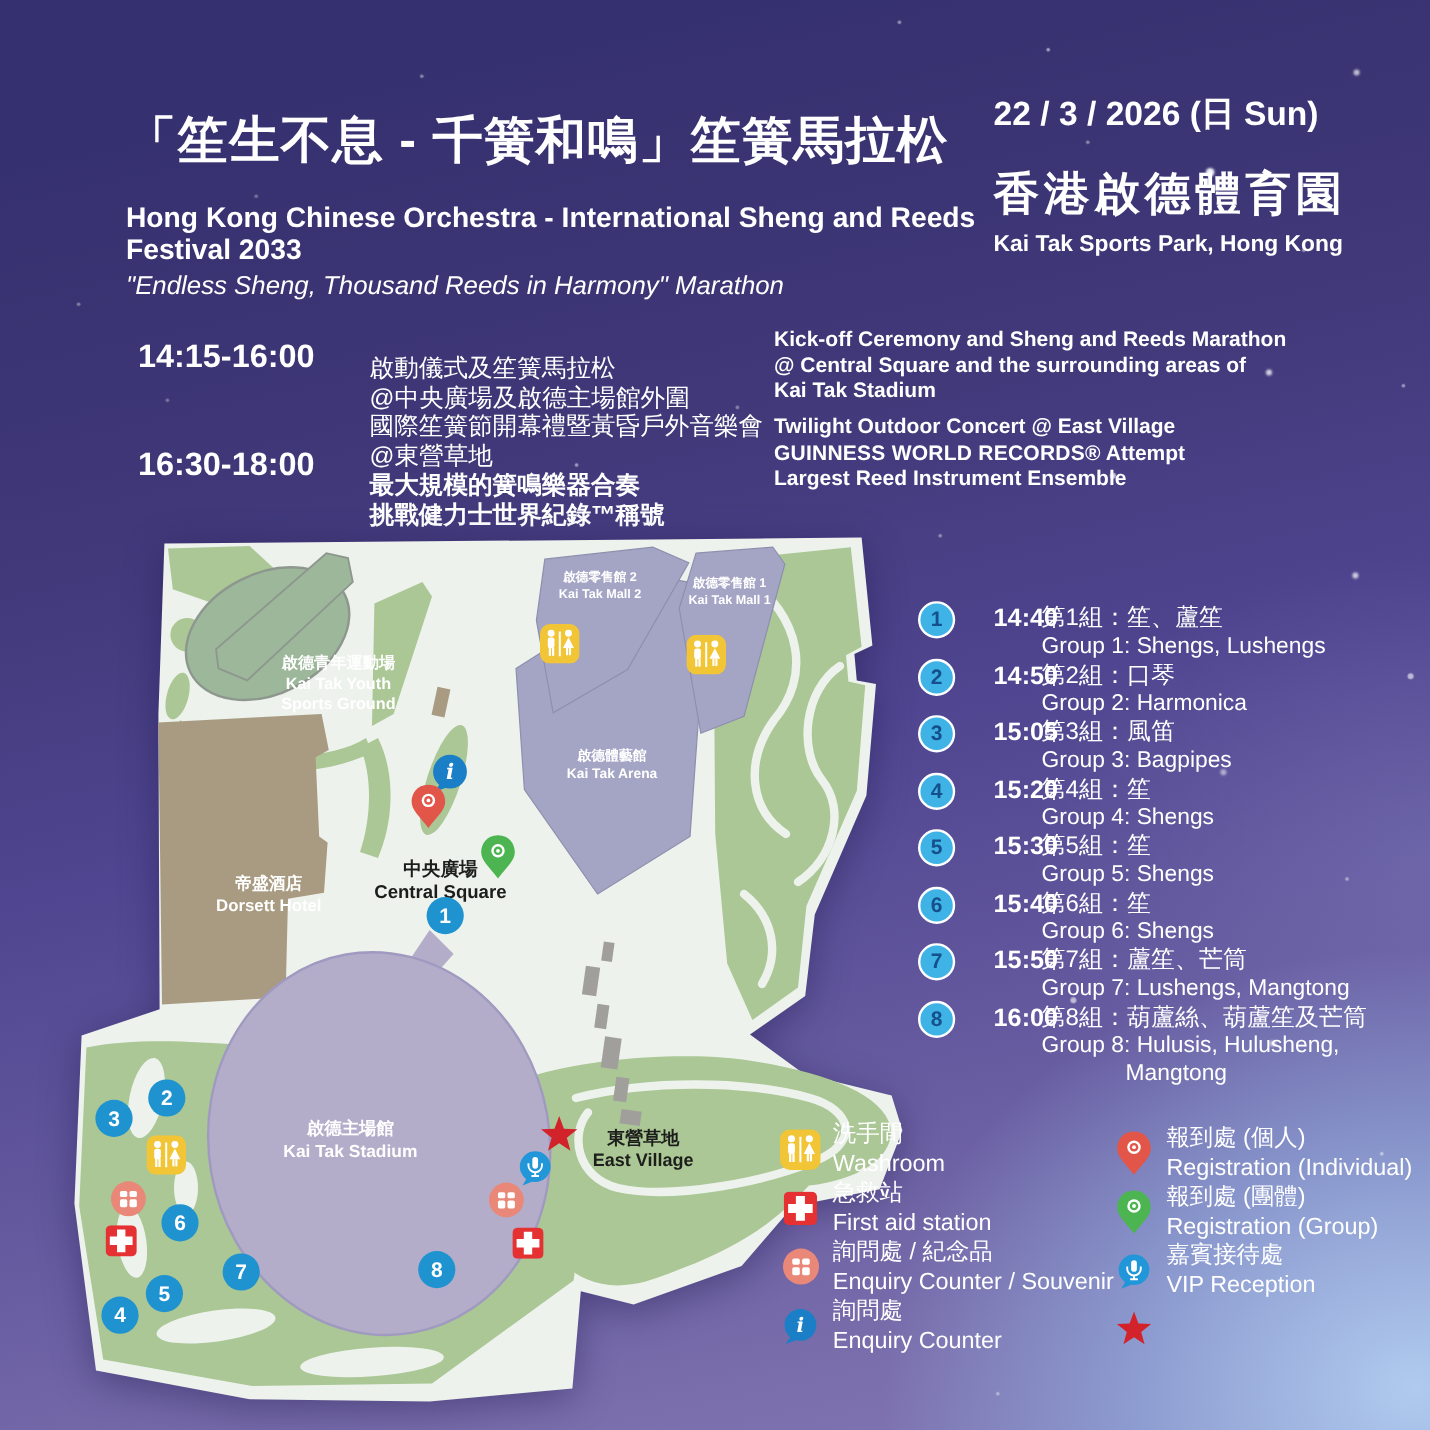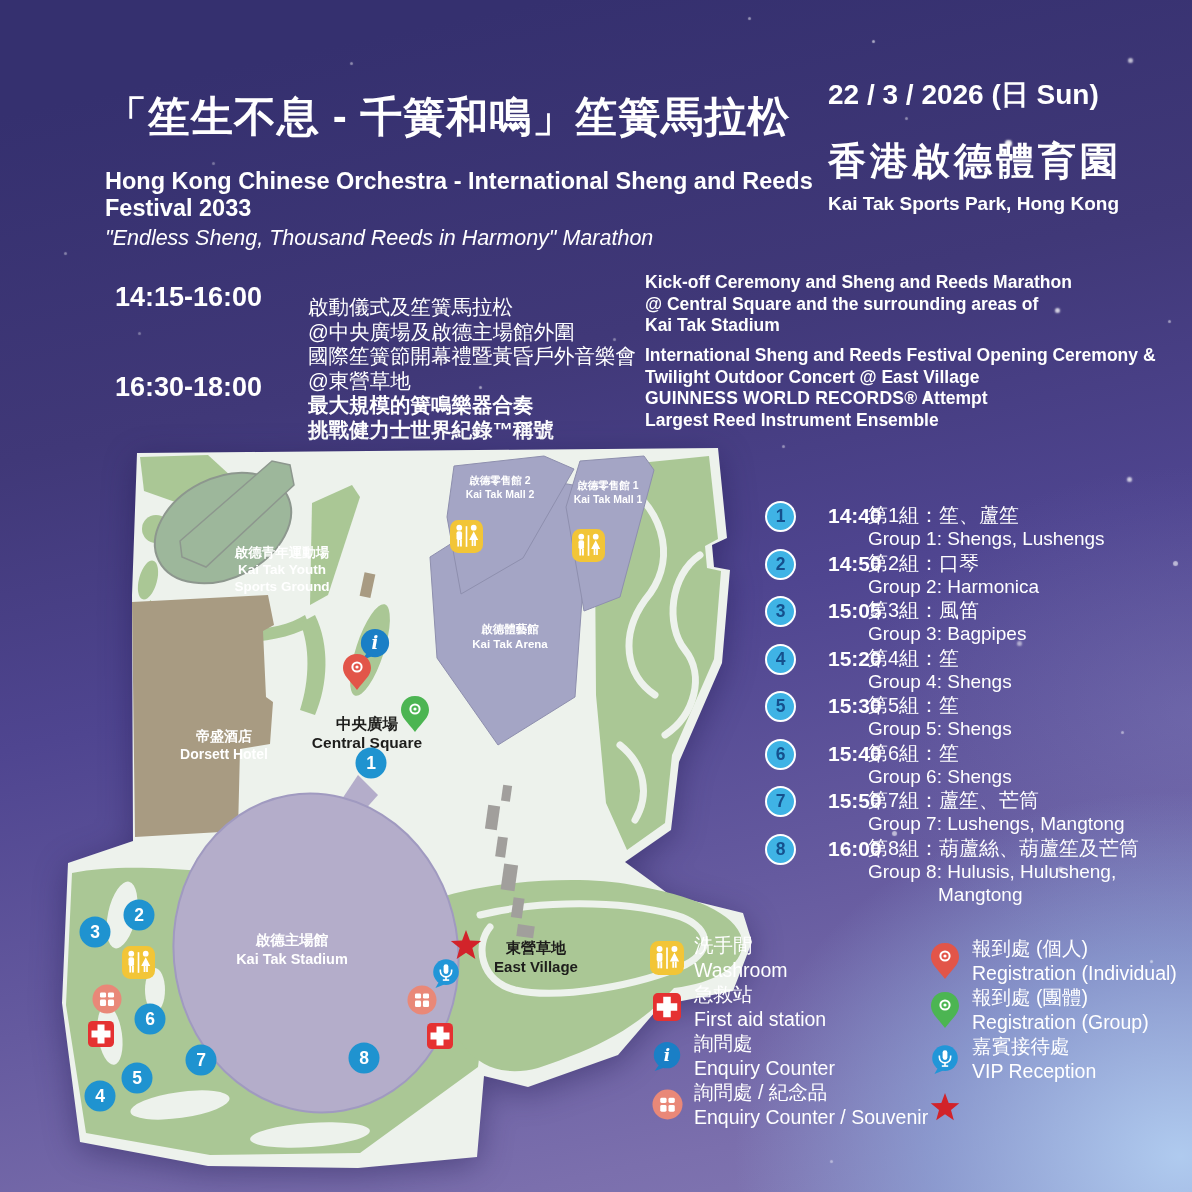--- a/index.html
+++ b/index.html
@@ -112,21 +112,20 @@
   </div>
 
   <div class="abs sch-time" style="top:372px;">16:30-18:00</div>
   <div class="abs sch-zh" style="top:344px;">
     <div>國際笙簧節開幕禮暨黃昏戶外音樂會</div>
     <div>@東營草地</div>
     <div class="b">最大規模的簧鳴樂器合奏</div>
     <div class="b">挑戰健力士世界紀錄™稱號</div>
   </div>
   <div class="abs sch-en" style="top:345px;">
-    <div>International Sheng and Reeds Festival Opening Ceremony &amp;</div>
     <div>Twilight Outdoor Concert @ East Village</div>
     <div><span class="xb">GUINNESS WORLD RECORDS®</span><span> Attempt</span></div>
     <div>Largest Reed Instrument Ensemble</div>
   </div>
 
   <div class="abs map-wrap">
   <svg width="755" height="730" viewBox="0 0 755 730" xmlns="http://www.w3.org/2000/svg">
     <defs>
       <symbol id="icon-wc" viewBox="-16 -16 32 32">
         <rect x="-16" y="-16" width="32" height="32" rx="8" fill="#f2c537"></rect>
@@ -382,40 +381,40 @@
             <use href="#icon-firstaid"></use>
           </svg>
         </span>
       <div class="lg-txt">
           <div>急救站</div>
           <div>First aid station</div>
         </div>
     </div>
     <div class="lg-item">
       <span class="lg-ic">
+          <svg width="31" height="31">
+            <use href="#icon-souvenir"></use>
+          </svg>
+        </span>
+      <div class="lg-txt">
+          <div>詢問處 / 紀念品</div>
+          <div>Enquiry Counter / Souvenir</div>
+        </div>
+    </div>
+    <div class="lg-item">
+      <span class="lg-ic">
           <svg width="30" height="32">
             <use href="#icon-info"></use>
           </svg>
         </span>
       <div class="lg-txt">
           <div>詢問處</div>
           <div>Enquiry Counter</div>
         </div>
     </div>
-    <div class="lg-item">
-      <span class="lg-ic">
-          <svg width="31" height="31">
-            <use href="#icon-souvenir"></use>
-          </svg>
-        </span>
-      <div class="lg-txt">
-          <div>詢問處 / 紀念品</div>
-          <div>Enquiry Counter / Souvenir</div>
-        </div>
-    </div>
   </div>
 
   <div class="abs legend lg-right">
     <div class="lg-item">
       <span class="lg-ic">
           <svg width="30" height="38">
             <use href="#icon-pin-red"></use>
           </svg>
         </span>
       <div class="lg-txt">

